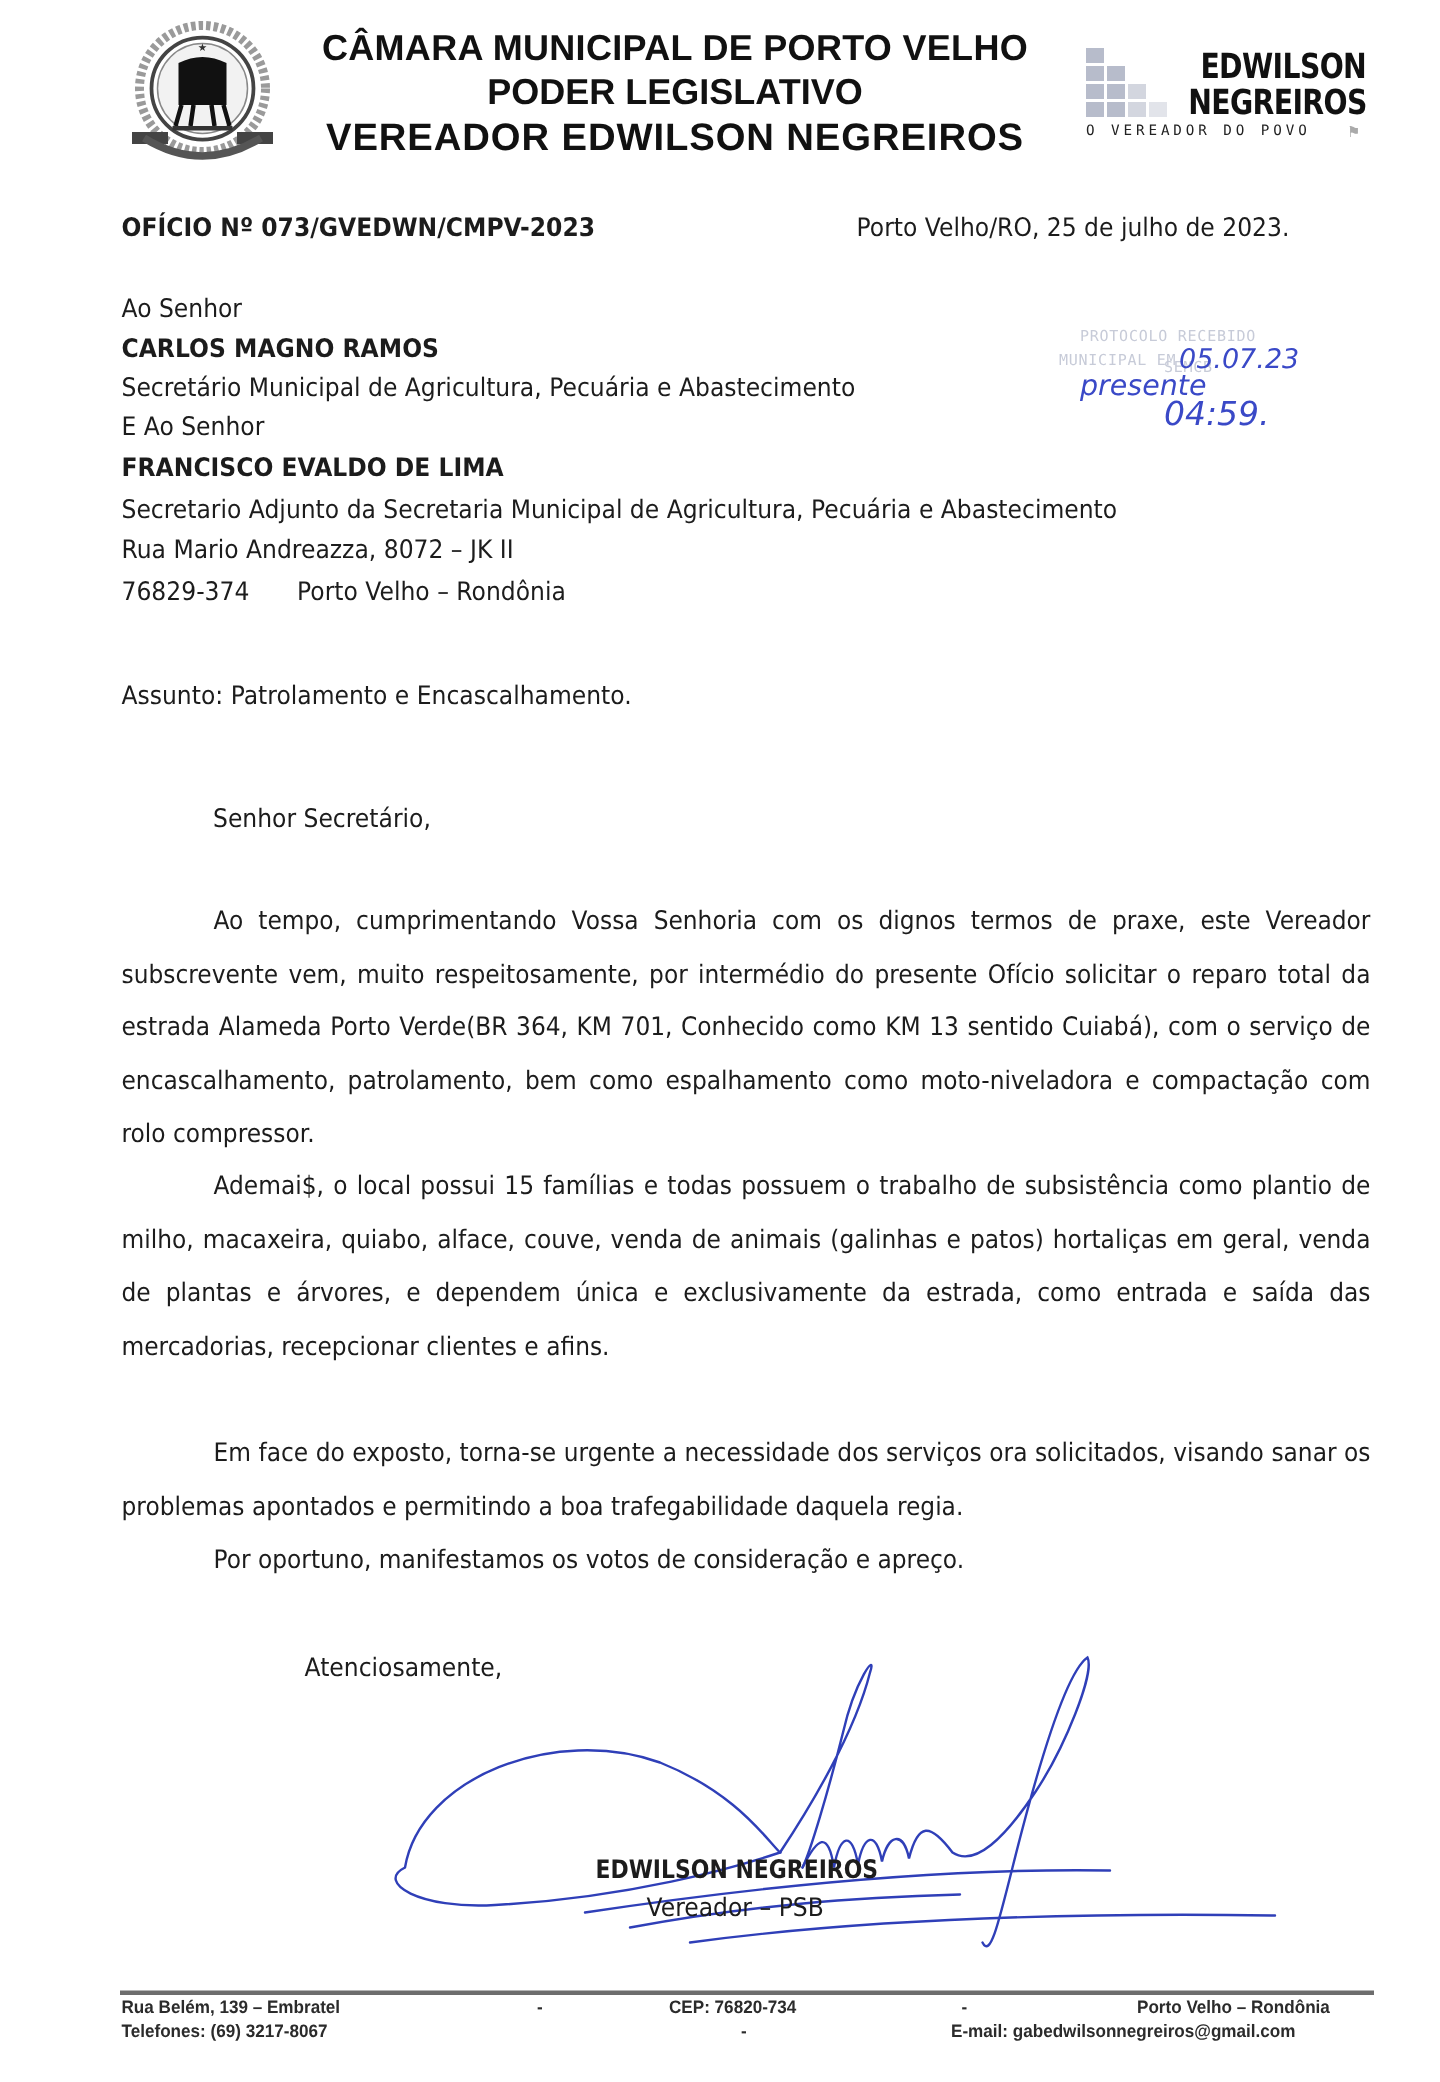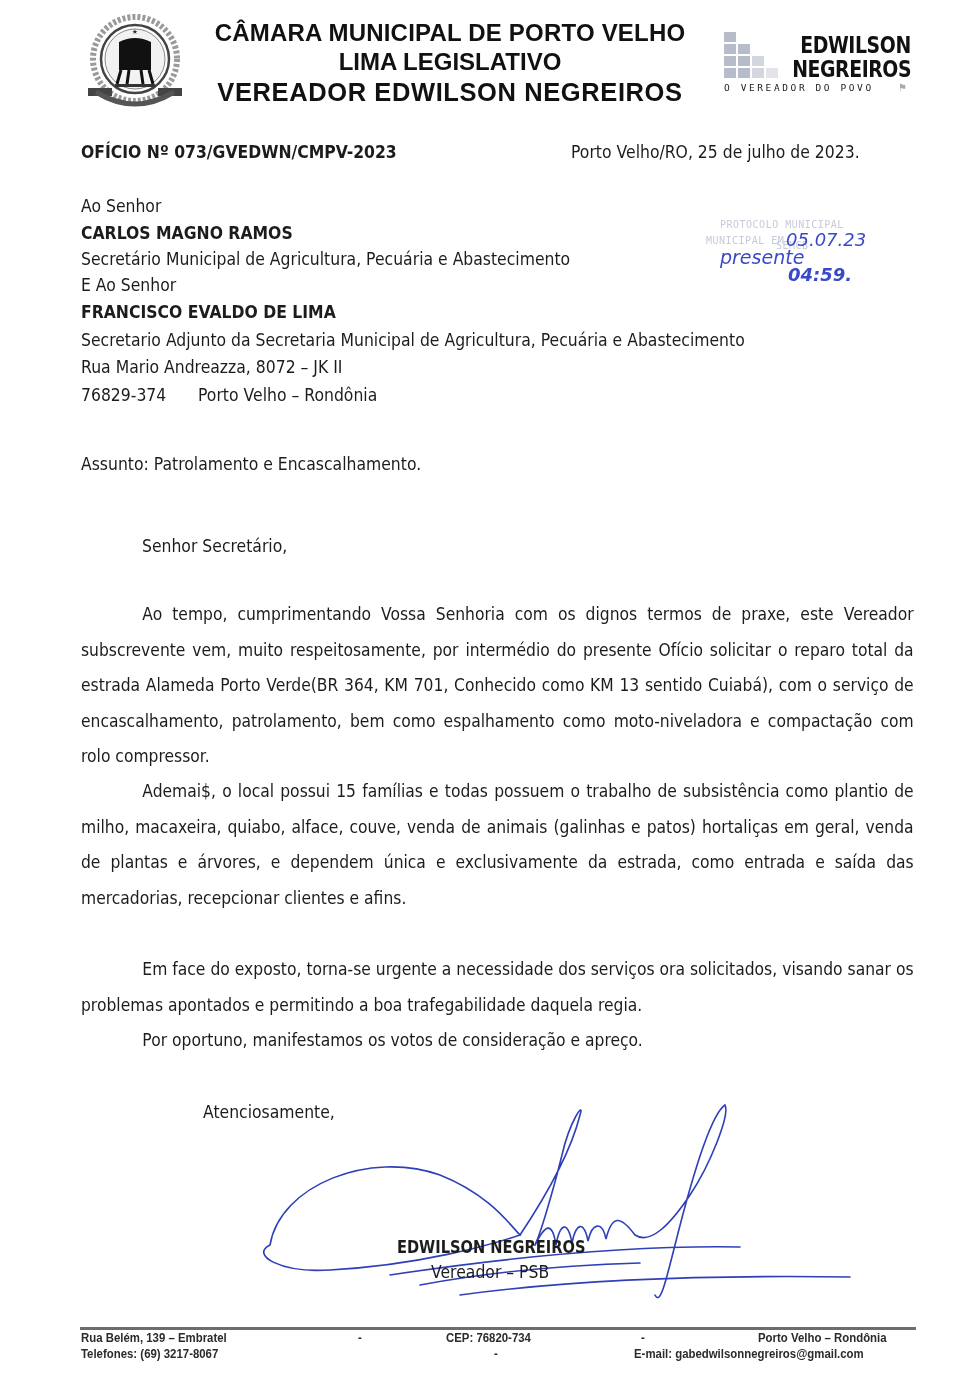--- a/index.html
+++ b/index.html
@@ -69,21 +69,21 @@
     <path d="M37 30 Q53 22 69 30 Z" fill="#111"></path>
     <path d="M39 58 L35 72 M47 58 L45 72 M59 58 L61 72 M67 58 L71 72" stroke="#111" stroke-width="3"></path>
     <rect x="33" y="72" width="40" height="3" fill="#333"></rect>
     <path d="M6 76 L30 76 L30 84 L6 84 Z" fill="#444"></path>
     <path d="M76 76 L100 76 L100 84 L76 84 Z" fill="#444"></path>
     <path d="M14 80 Q53 104 92 80" fill="none" stroke="#555" stroke-width="5"></path>
   </svg>
 </div>
 
 <div id="hdr1" class="hdr-line">CÂMARA MUNICIPAL DE PORTO VELHO</div>
-<div id="hdr2" class="hdr-line">LIMA LEGISLATIVO</div>
+<div id="hdr2" class="hdr-line">PODER LEGISLATIVO</div>
 <div id="hdr3" class="hdr-line">VEREADOR EDWILSON NEGREIROS</div>
 
 <div id="brand" class="abs">
   <div class="bars">
     <div class="b" style="left:2px;top:4px;"></div>
     <div class="b" style="left:2px;top:16px;"></div>
     <div class="b" style="left:2px;top:28px;"></div>
     <div class="b" style="left:2px;top:40px;"></div>
     <div class="b" style="left:16px;top:16px;"></div>
     <div class="b" style="left:16px;top:28px;"></div>
@@ -106,25 +106,25 @@
 <div class="t" style="left:81px;top:249px;">Secretário Municipal de Agricultura, Pecuária e Abastecimento</div>
 <div class="t" style="left:81px;top:275px;">E Ao Senhor</div>
 <div class="t b" style="left:81px;top:302px;">FRANCISCO EVALDO DE LIMA</div>
 <div class="t" style="left:81px;top:330px;">Secretario Adjunto da Secretaria Municipal de Agricultura, Pecuária e Abastecimento</div>
 <div class="t" style="left:81px;top:357px;">Rua Mario Andreazza, 8072 – JK II</div>
 <div class="t" style="left:81px;top:385px;">76829-374</div>
 <div class="t" style="left:198px;top:385px;">Porto Velho – Rondônia</div>
 
 <div id="stamp" class="abs">
   <div class="stamp-print" style="left:76px;top:5px;margin-top:35px;">SEMCB</div>
-  <div class="stamp-print" style="left:20px;top:19px;">PROTOCOLO MUNICIPAL</div>
+  <div class="stamp-print" style="left:20px;top:19px;">PROTOCOLO RECEBIDO</div>
   <div class="stamp-print" style="left:6px;top:35px;">MUNICIPAL EM</div>
   <div class="stamp-hand" style="left:86px;top:29px;font-size:18px;">05.07.23</div>
   <div class="stamp-hand" style="left:20px;top:46px;font-size:19px;">presente</div>
-  <div class="stamp-hand" style="left:88px;top:64px;font-size:18px;font-weight:bold;">04:59.</div>
+  <div class="stamp-hand" style="left:76px;top:64px;font-size:22px;">04:59.</div>
 </div>
 
 <div class="t" style="left:81px;top:454px;">Assunto: Patrolamento e Encascalhamento.</div>
 <div class="t" style="left:142px;top:536px;">Senhor Secretário,</div>
 
 <div class="para" style="top:597px;">Ao tempo, cumprimentando Vossa Senhoria com os dignos termos de praxe, este Vereador subscrevente vem, muito respeitosamente, por intermédio do presente Ofício solicitar o reparo total da estrada Alameda Porto Verde(BR 364, KM 701, Conhecido como KM 13 sentido Cuiabá), com o serviço de encascalhamento, patrolamento, bem como espalhamento como moto-niveladora e compactação com rolo compressor.</div>
 <div class="para" style="top:774px;">Ademai$, o local possui 15 famílias e todas possuem o trabalho de subsistência como plantio de milho, macaxeira, quiabo, alface, couve, venda de animais (galinhas e patos) hortaliças em geral, venda de plantas e árvores, e dependem única e exclusivamente da estrada, como entrada e saída das mercadorias, recepcionar clientes e afins.</div>
 <div class="para" style="top:952px;">Em face do exposto, torna-se urgente a necessidade dos serviços ora solicitados, visando sanar os problemas apontados e permitindo a boa trafegabilidade daquela regia.</div>
 <div class="para" style="top:1023px;">Por oportuno, manifestamos os votos de consideração e apreço.</div>
 

